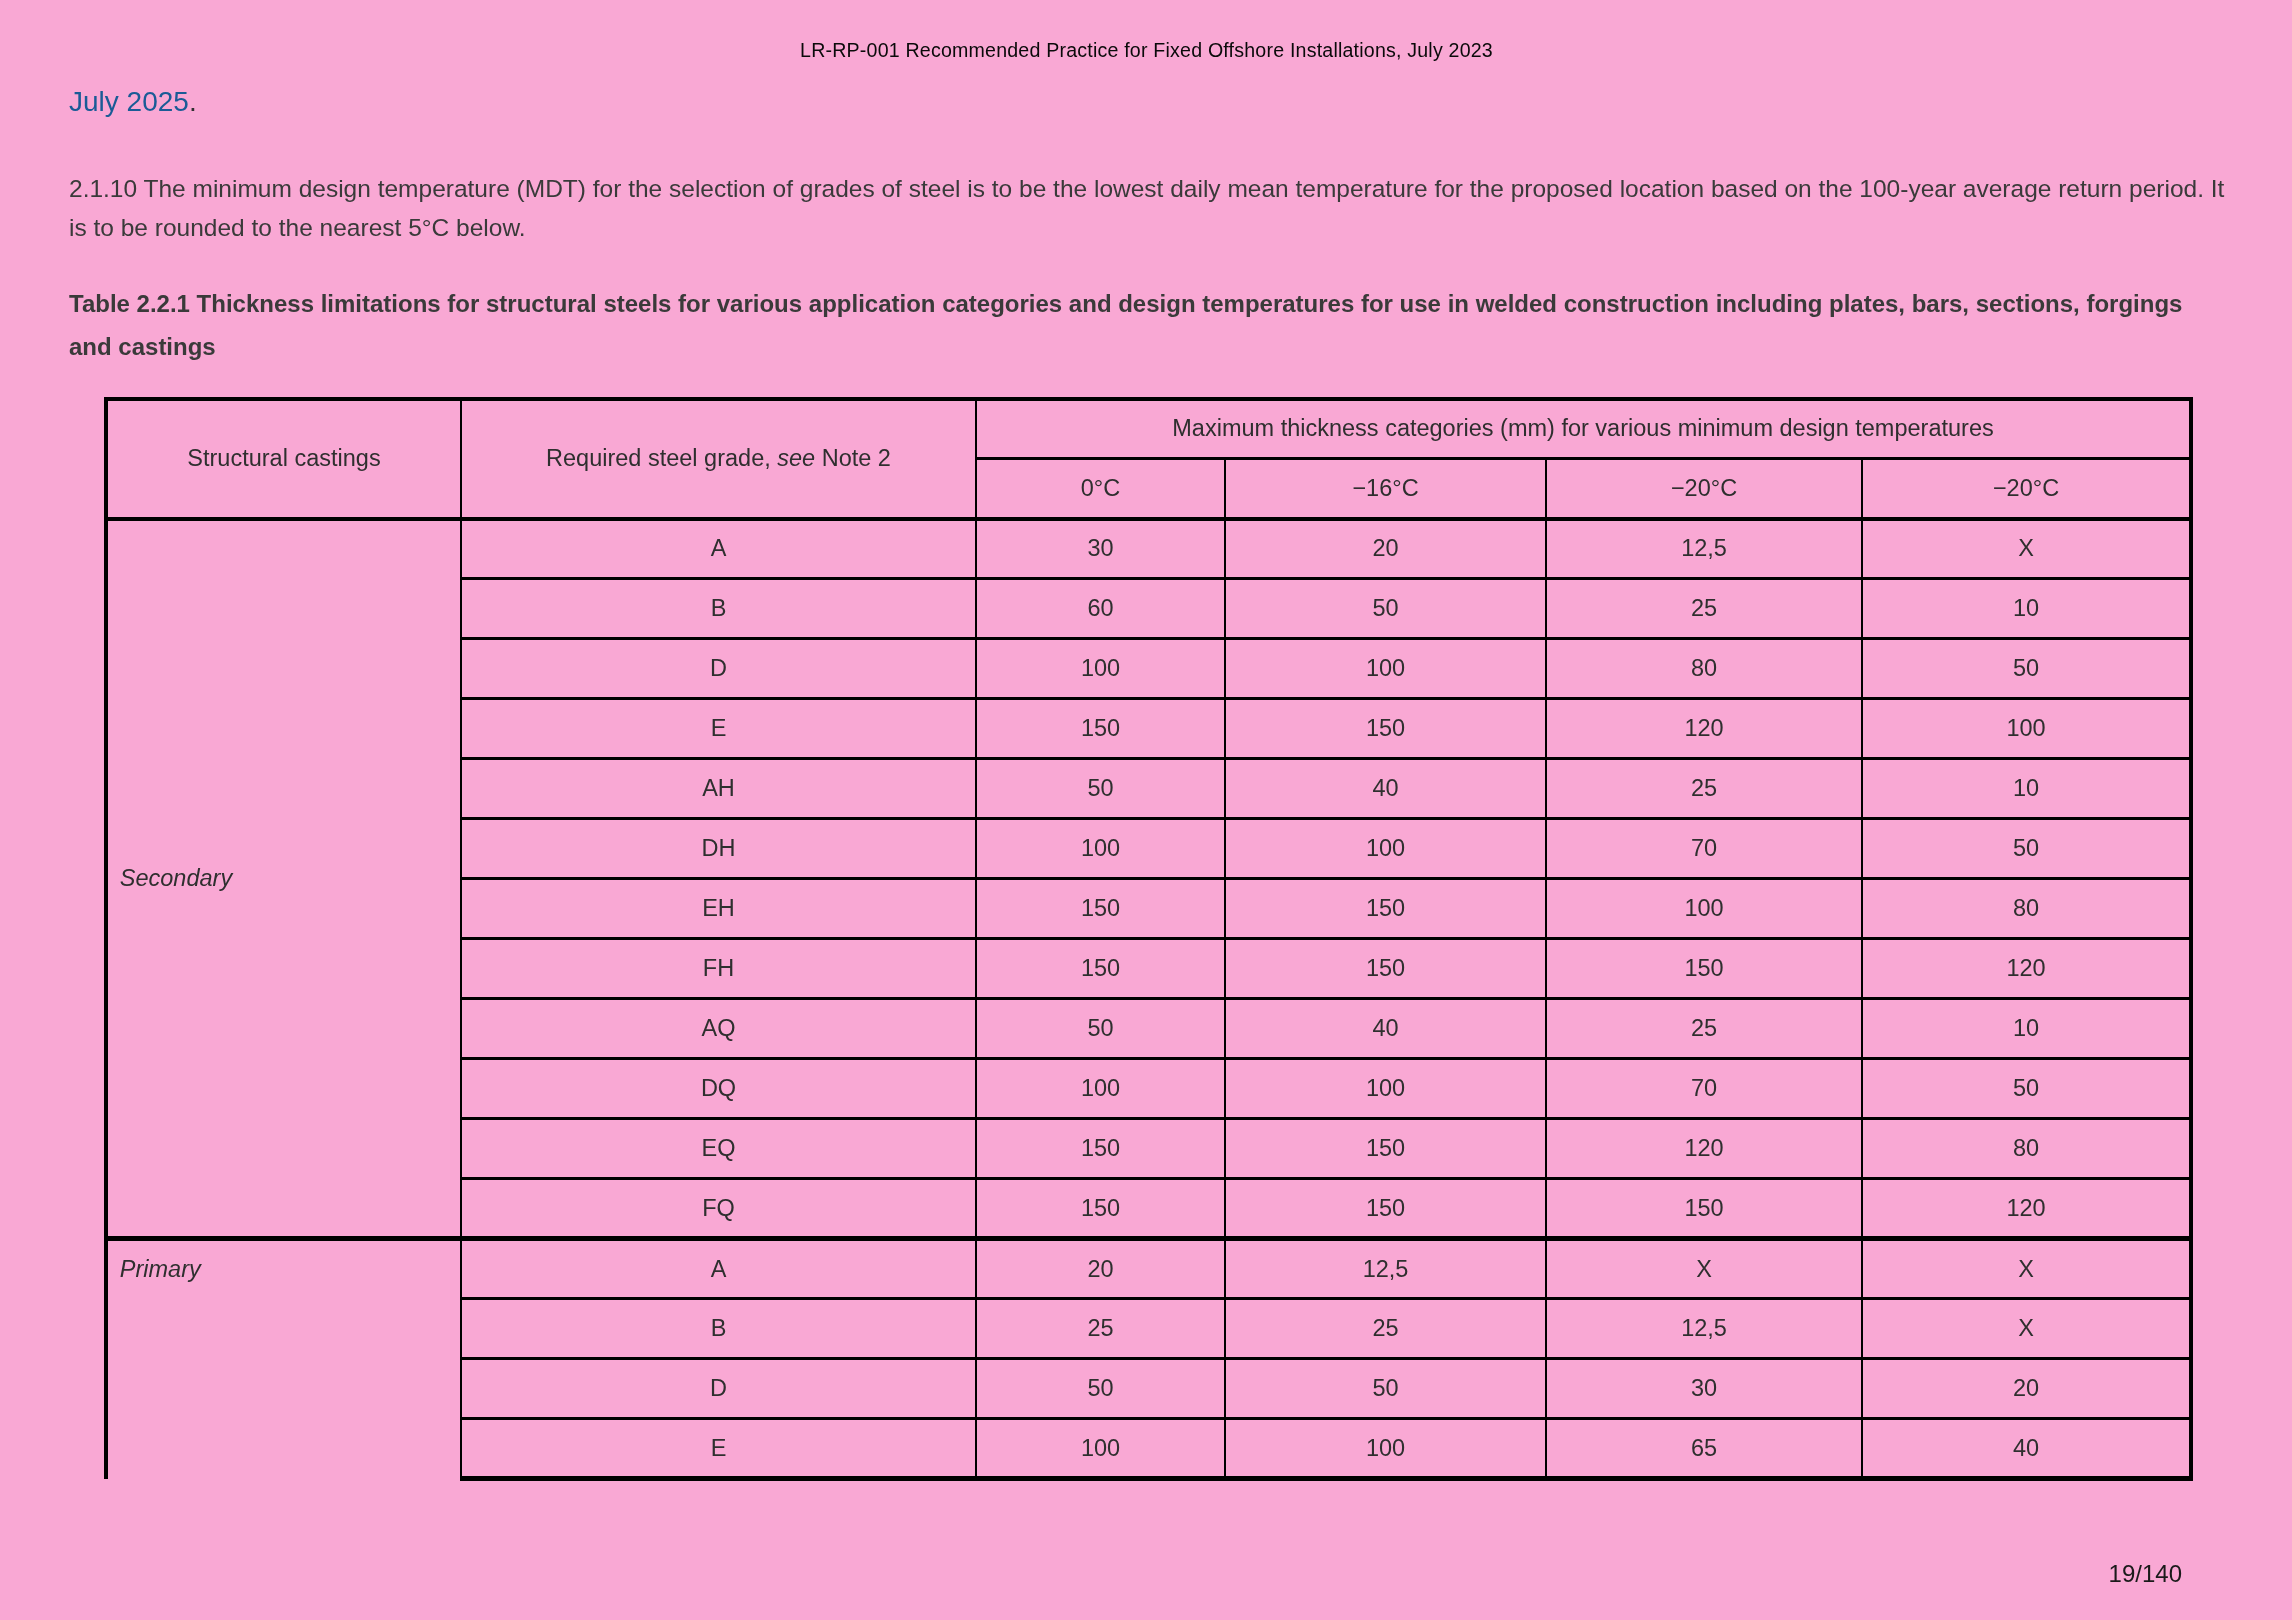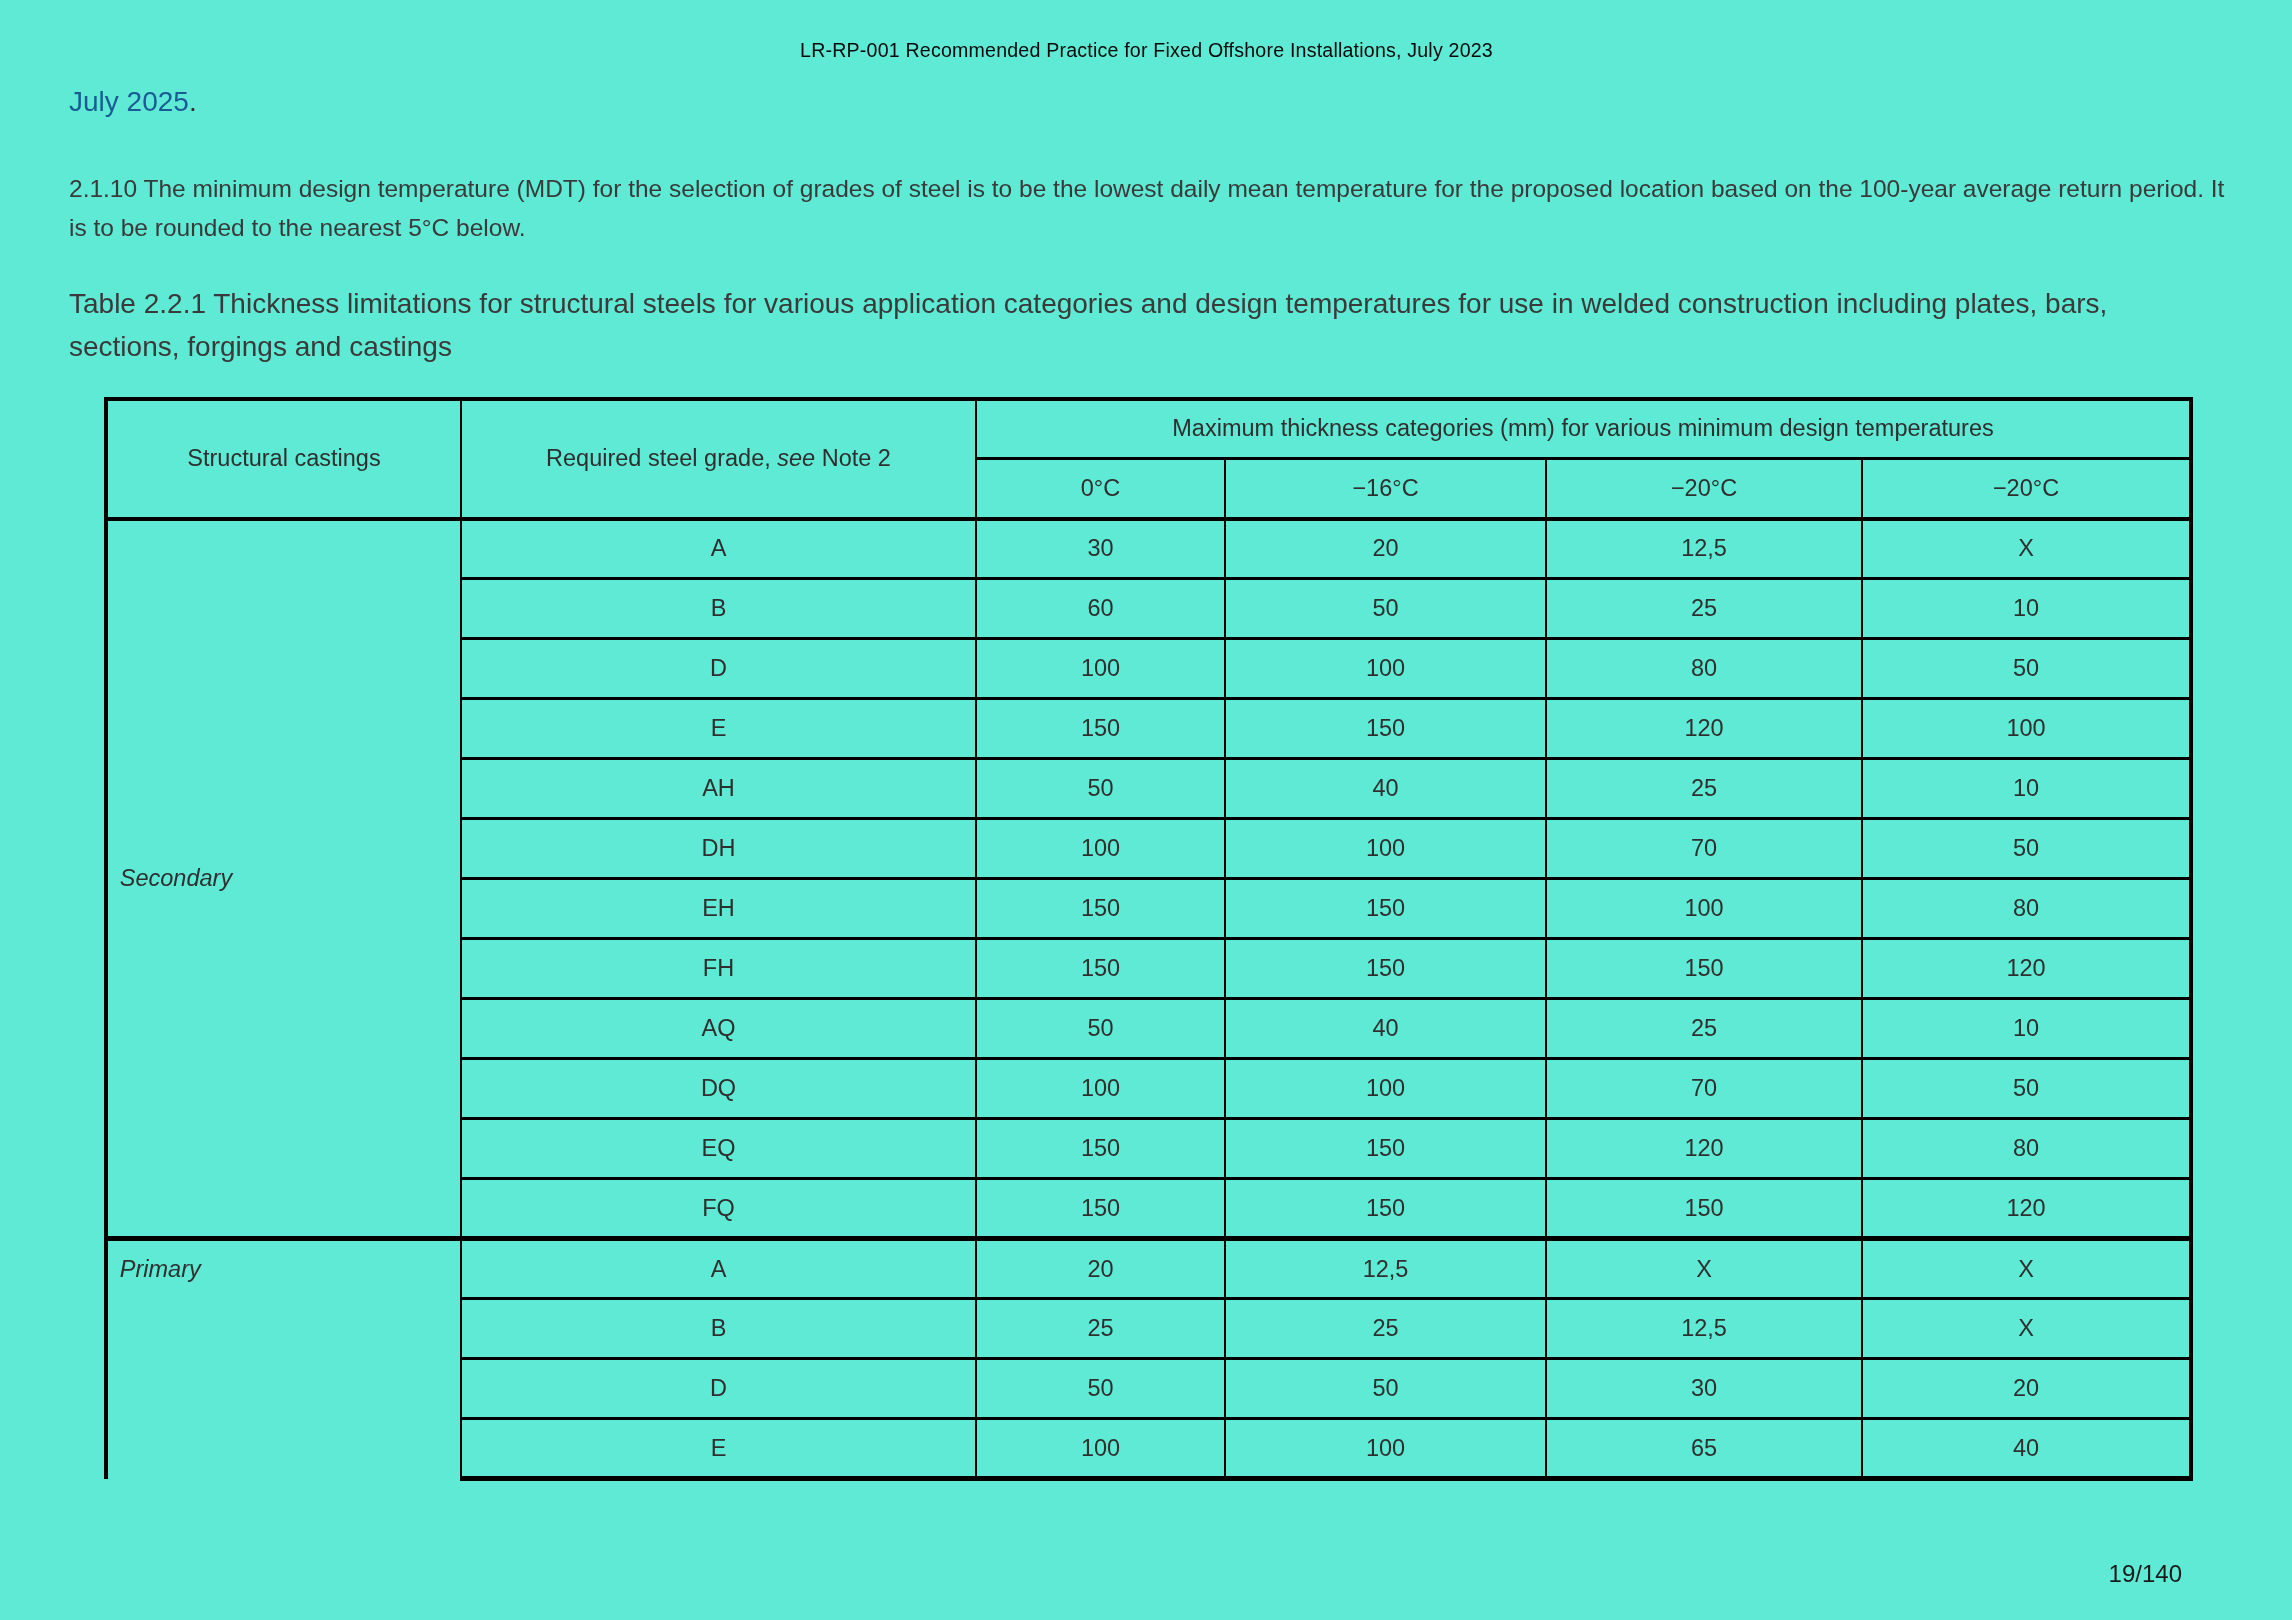--- a/index.html
+++ b/index.html
@@ -2,21 +2,21 @@
 <html><head>
 <meta charset="utf-8">
 <style>
   * { margin: 0; padding: 0; box-sizing: border-box; }
   html, body {
     width: 2293px; height: 1620px;
     background: #ffffff;
     font-family: "Liberation Sans", sans-serif;
     overflow: hidden;
   }
-  .page { position: relative; width: 2293px; height: 1620px; background: #5eead4; }
+  .page { position: relative; width: 2293px; height: 1620px; background: #f9a8d4; }
 
   .doc-header {
     padding-top: 39px;
     text-align: center;
     font-size: 19.6px;
     color: #0a0a0a;
     letter-spacing: 0.2px;
   }
 
   .date-line {
@@ -28,23 +28,23 @@
 
   .body-para {
     margin: 51px 68px 11px 69px;
     font-size: 24.5px;
     line-height: 39px;
     color: #3a3a3a;
   }
 
   .table-title {
     margin: 35px 78px 0 69px;
-    font-size: 28px;
+    font-size: 24px;
     line-height: 43px;
-    font-weight: normal;
+    font-weight: bold;
     color: #3a3a3a;
   }
 
   .table-wrap { position: relative; margin: 29px 0 0 104px; width: 2085px; }
 
   table.steel-table {
     border-collapse: collapse;
     table-layout: fixed;
     width: 2085px;
     font-size: 23.5px;

